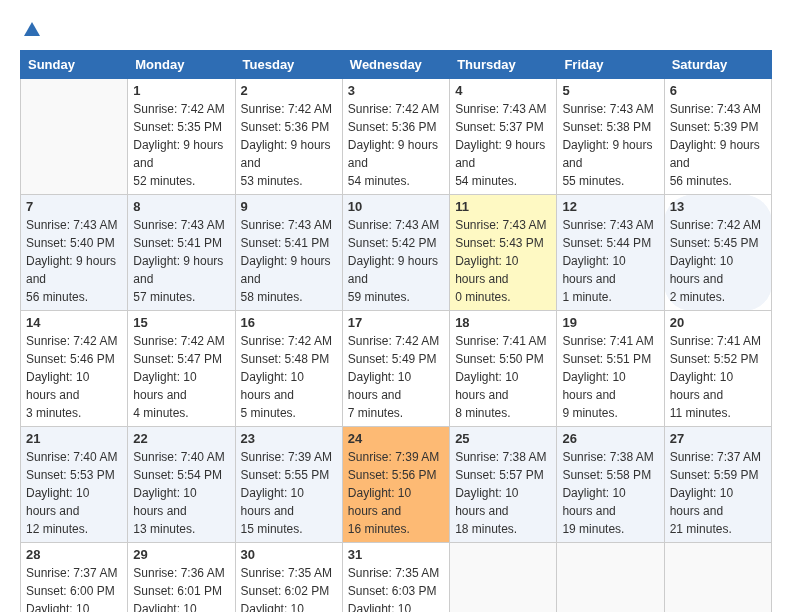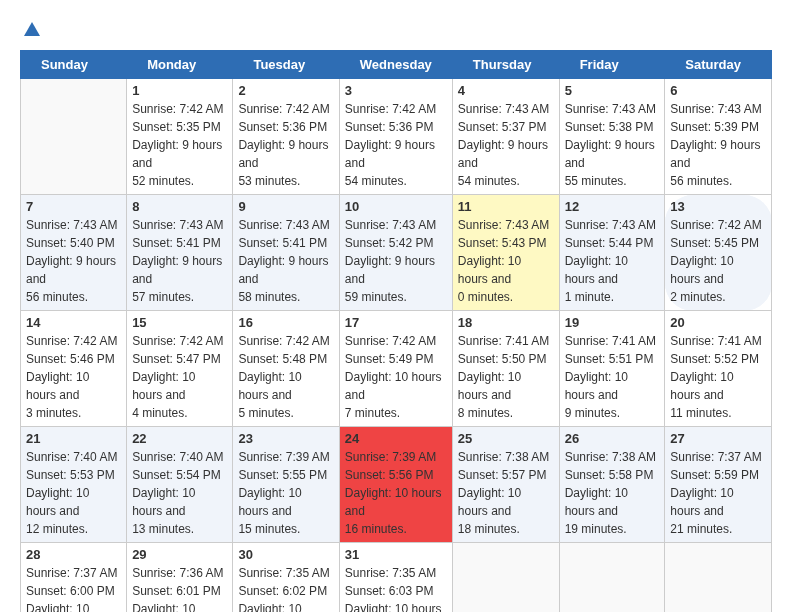--- a/index.html
+++ b/index.html
@@ -53,21 +53,21 @@
       color: #555;
     }
     .calendar {
       width: 100%;
       border-collapse: collapse;
       border: 1px solid #ccc;
     }
     .calendar th {
       background-color: #2e6db4;
       color: #fff;
-      padding: 6px 20px;
+      padding: 6px 7px;
       font-size: 13px;
       font-weight: bold;
       text-align: left;
       border: 1px solid #2e6db4;
     }
     .calendar td {
       vertical-align: top;
       padding: 4px 5px;
       border: 1px solid #ccc;
       font-size: 10.5px;
@@ -222,21 +222,21 @@
           <div class="day-info">Sunrise: 7:40 AM<br>Sunset: 5:53 PM<br>Daylight: 10 hours and<br> 12 minutes.</div>
         </td>
         <td style="background-color: rgb(240, 244, 250); margin-left: 28px;">
           <span class="day-number">22</span>
           <div class="day-info">Sunrise: 7:40 AM<br>Sunset: 5:54 PM<br>Daylight: 10 hours and<br> 13 minutes.</div>
         </td>
         <td style="background-color: rgb(240, 244, 250); margin-top: 24px;">
           <span class="day-number">23</span>
           <div class="day-info">Sunrise: 7:39 AM<br>Sunset: 5:55 PM<br>Daylight: 10 hours and<br> 15 minutes.</div>
         </td>
-        <td style="background-color: #ef4444;">
+        <td style="background-color: #fdba74;">
           <span class="day-number">24</span>
           <div class="day-info">Sunrise: 7:39 AM<br>Sunset: 5:56 PM<br>Daylight: 10 hours and<br> 16 minutes.</div>
         </td>
         <td style="background-color: rgb(240, 244, 250);">
           <span class="day-number">25</span>
           <div class="day-info">Sunrise: 7:38 AM<br>Sunset: 5:57 PM<br>Daylight: 10 hours and<br> 18 minutes.</div>
         </td>
         <td style="background-color: rgb(240, 244, 250);">
           <span class="day-number">26</span>
           <div class="day-info">Sunrise: 7:38 AM<br>Sunset: 5:58 PM<br>Daylight: 10 hours and<br> 19 minutes.</div>

